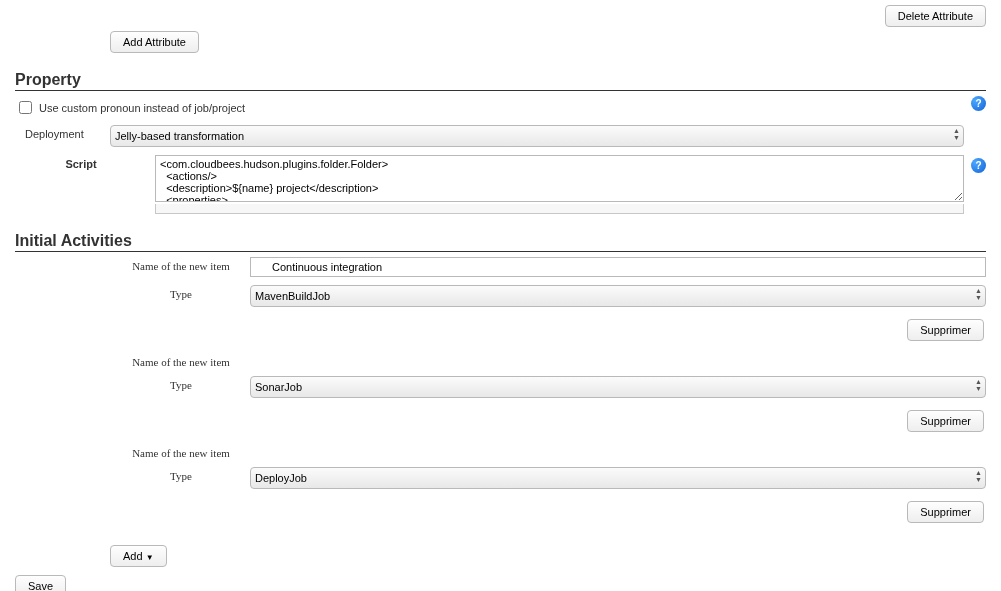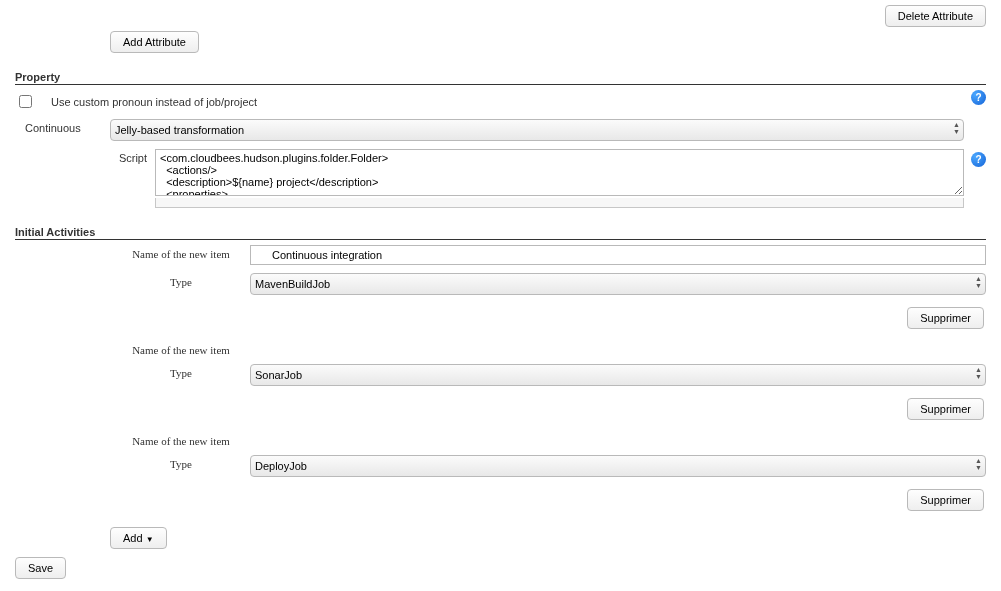--- a/index.html
+++ b/index.html
@@ -17,26 +17,26 @@
     font-size: 11px;
     background: linear-gradient(#fefefe, #eeeeee);
     border: 1px solid #b9b9b9;
     border-radius: 4px;
     padding: 4px 12px;
     cursor: pointer;
   }
   .add-attr-row { padding-left: 95px; margin-bottom: 18px; text-decoration: underline; }
   .section-title {
     font-weight: bold;
-    font-size: 11px;
+    font-size: 16px;
     border-bottom: 1px solid #333;
     padding-bottom: 1px;
     margin-bottom: 5px;
   }
-  .checkbox-row { display: flex; align-items: center; gap:16px; padding: 2px 0 8px 0; position: relative; }
+  .checkbox-row { display: flex; align-items: center; gap:4px; padding: 2px 0 8px 0; position: relative; }
   .checkbox-row .help { position:absolute; right:0; top:0;}
   .help-icon {
     display: inline-block;
     width: 15px; height: 15px;
     border-radius: 50%;
     background: radial-gradient(circle at 30% 30%, #4ba8ff, #1463d7);
     color: #fff;
     font-weight: bold;
     font-size: 10px;
     text-align: center;
@@ -77,27 +77,27 @@
   }
   textarea {
     width: 100%;
     font-family: inherit;
     font-size: 11px;
     padding: 2px 4px;
     border: 1px solid #b9b9b9;
     resize: both;
     height: 47px;
   }
-  .script-row .label { width: 140px; text-align: right; padding-right: 8px;}
+  .script-row .label { width: 140px; text-align: center; padding-right: 8px; font-weight: bold;}
   .transformer-row .label { width: 95px; text-align: left; padding-left: 10px;}
   .script-underbar { height:10px; border:1px solid #c7c7c7; border-top:none; background:#f7f7f7; margin-left:140px;}
   .initial-block { padding-left: 105px; }
   .activity { margin-bottom: 2px; }
   .right-btn-row { text-align: right; padding: 4px 2px 10px 0; }
-  .add-row { padding-left: 95px; margin-top: 6px;}
+  .add-row { padding-left: 95px; margin-top: 12px;}
   .save-row { padding-top: 8px;}
 </style>
 </head>
 <body>
 
 <div class="top-right">
   <button>Delete Attribute</button>
 </div>
 
 <div class="add-attr-row">
@@ -106,21 +106,21 @@
 
 <div class="section-title">Property</div>
 
 <div class="checkbox-row">
   <input type="checkbox" style="">
   <span>Use custom pronoun instead of job/project</span>
   <span class="help"><span class="help-icon">?</span></span>
 </div>
 
 <div class="row transformer-row">
-  <div class="label">Continuous</div>
+  <div class="label">Deployment</div>
   <div class="control">
     <div class="select-wrap">
       <select>
         <option>Jelly-based transformation</option>
       </select>
       <span class="arrows">
           <span>▲</span>
           <span>▼</span>
         </span>
     </div>

